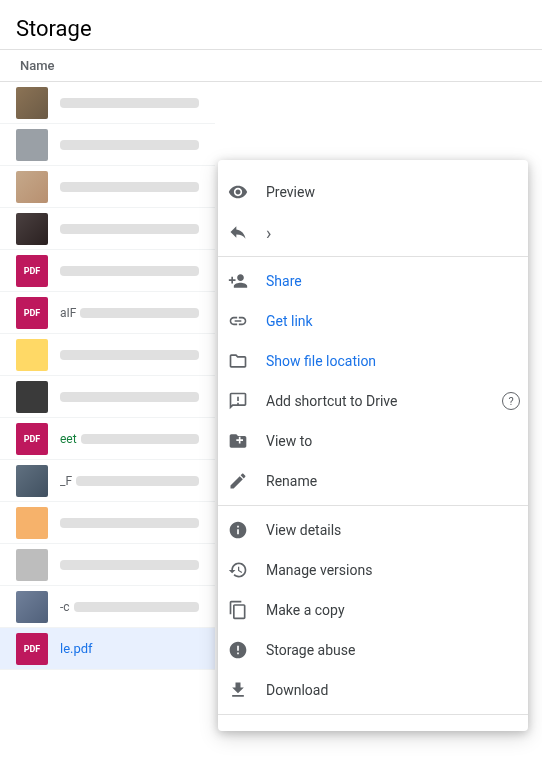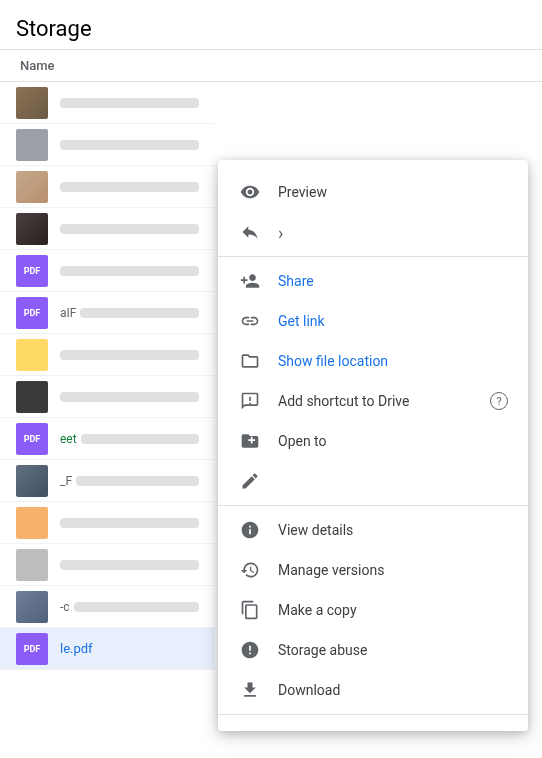--- a/index.html
+++ b/index.html
@@ -49,21 +49,21 @@
       border-radius: 2px;
       margin-right: 12px;
       flex-shrink: 0;
       overflow: hidden;
     }
 
     .thumb-grey {
       background: #9aa0a6;
     }
     .thumb-pdf {
-      background: #8b5cf6;
+      background: #be185d;
       color: white;
       font-size: 9px;
       font-weight: 700;
       display: flex;
       align-items: center;
       justify-content: center;
       border-radius: 2px;
     }
     .thumb-photo {
       background: linear-gradient(135deg, #8b7355 0%, #6b5a45 100%);
@@ -99,21 +99,21 @@
       padding: 4px 0;
     }
 
     .menu-section:last-child {
       border-bottom: none;
     }
 
     .menu-item {
       display: flex;
       align-items: center;
-      padding: 8px 20px;
+      padding: 8px 8px;
       cursor: pointer;
       position: relative;
       min-height: 40px;
     }
 
     .menu-icon {
       width: 24px;
       height: 24px;
       margin-right: 16px;
       display: flex;
@@ -304,28 +304,29 @@
       </span>
       <span class="menu-label">Add shortcut to Drive</span>
       <div class="menu-help">?</div>
     </div>
     <div class="menu-item">
       <span class="menu-icon">
         <svg viewBox="0 0 24 24">
             <path d="M20 6h-8l-2-2H4c-1.11 0-1.99.89-1.99 2L2 18c0 1.11.89 2 2 2h16c1.11 0 2-.89 2-2V8c0-1.11-.89-2-2-2zm-2 6h-3v3h-2v-3H10v-2h3V7h2v3h3v2z"></path>
           </svg>
       </span>
-      <span class="menu-label">Open to</span>
+      <span class="menu-label">View to</span>
     </div>
     <div class="menu-item">
       <span class="menu-icon">
         <svg viewBox="0 0 24 24">
             <path d="M3 17.25V21h3.75L17.81 9.94l-3.75-3.75L3 17.25zM20.71 7.04c.39-.39.39-1.02 0-1.41l-2.34-2.34c-.39-.39-1.02-.39-1.41 0l-1.83 1.83 3.75 3.75 1.83-1.83z"></path>
           </svg>
       </span>
+      <span class="menu-label">Rename</span>
     </div>
   </div>
 
   <div class="menu-section">
     <div class="menu-item">
       <span class="menu-icon">
         <svg viewBox="0 0 24 24">
             <path d="M12 2C6.48 2 2 6.48 2 12s4.48 10 10 10 10-4.48 10-10S17.52 2 12 2zm1 15h-2v-6h2v6zm0-8h-2V7h2v2z"></path>
           </svg>
       </span>

